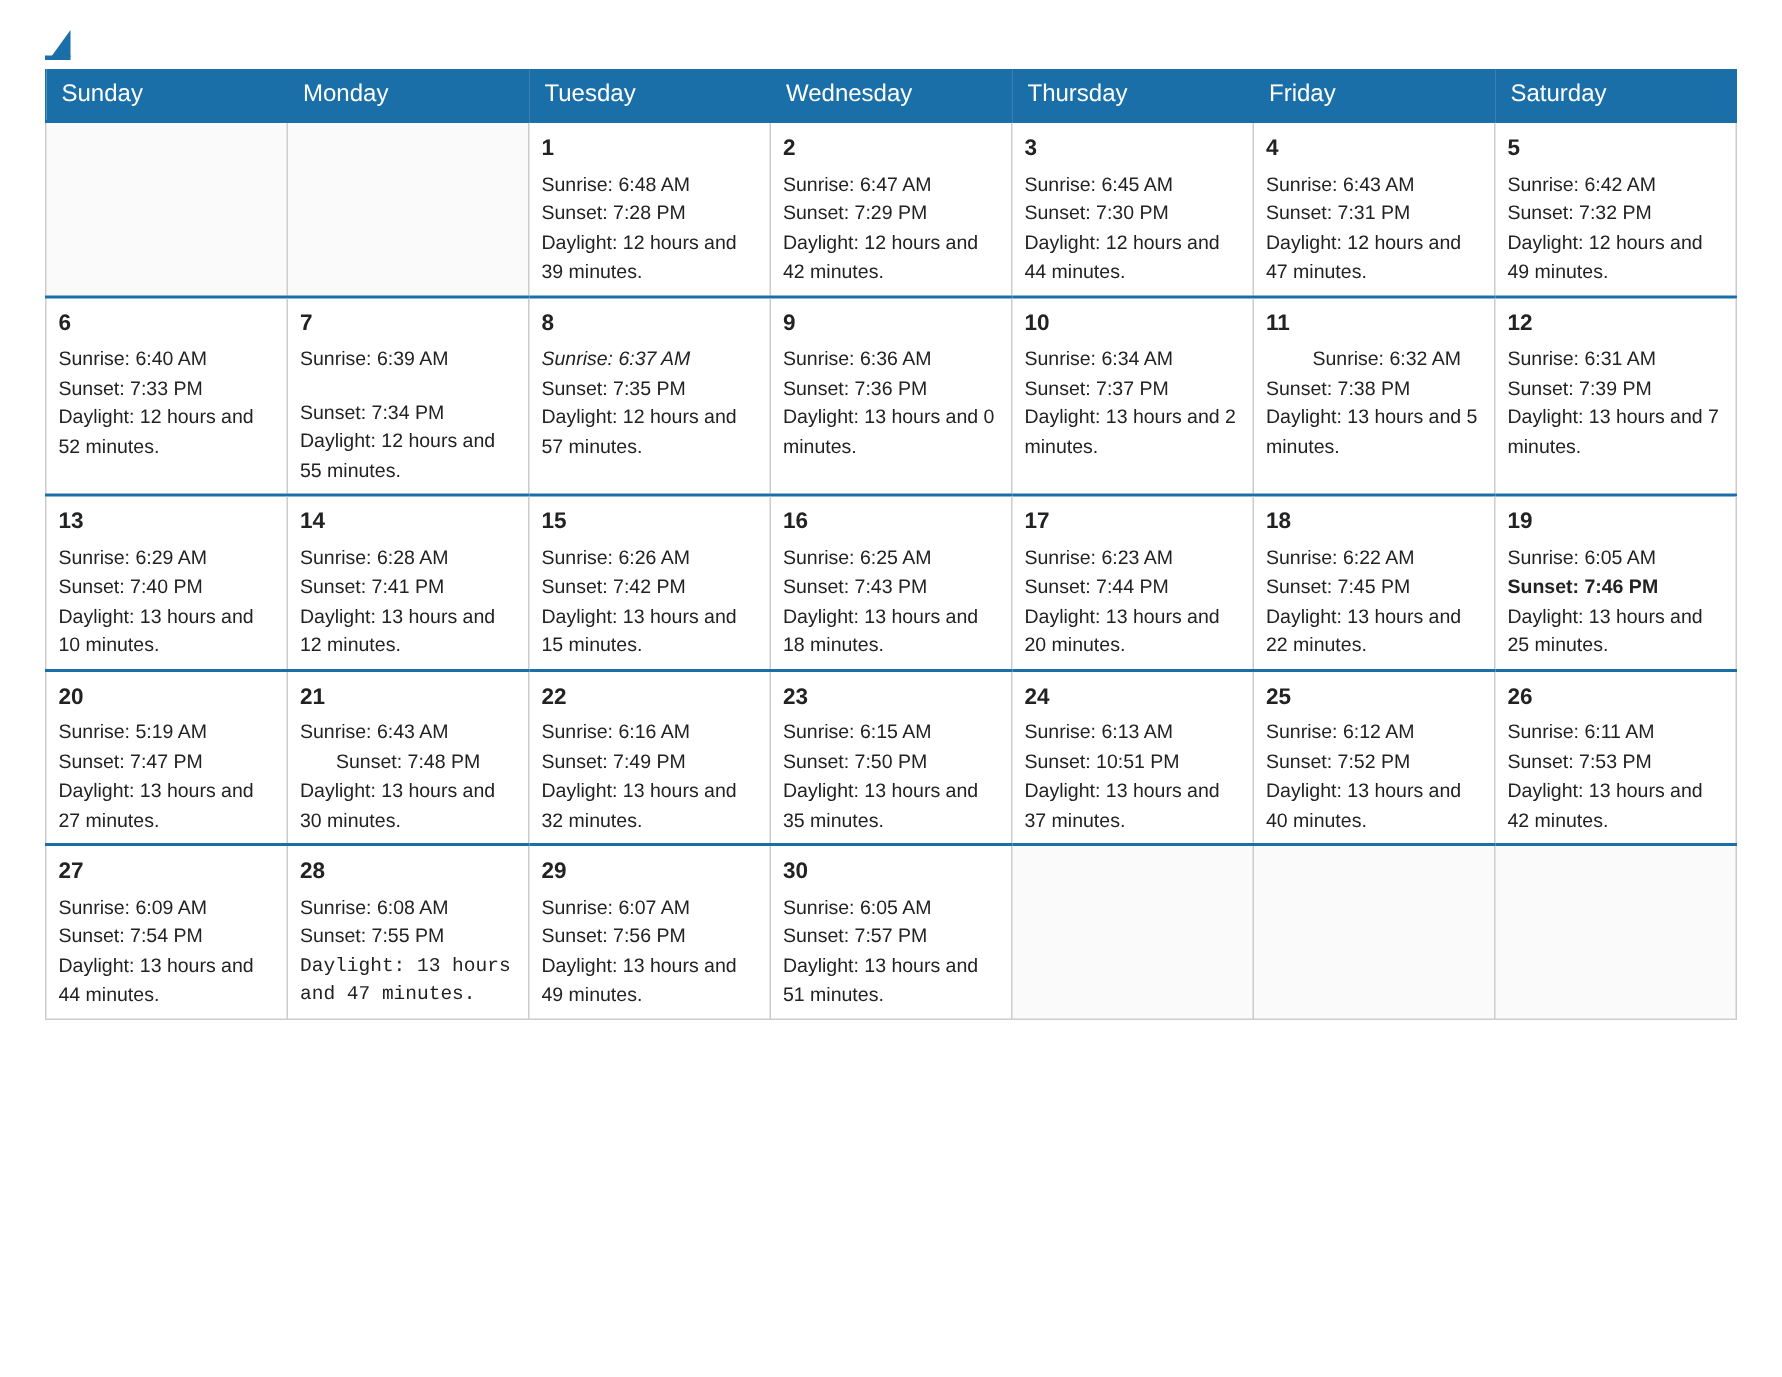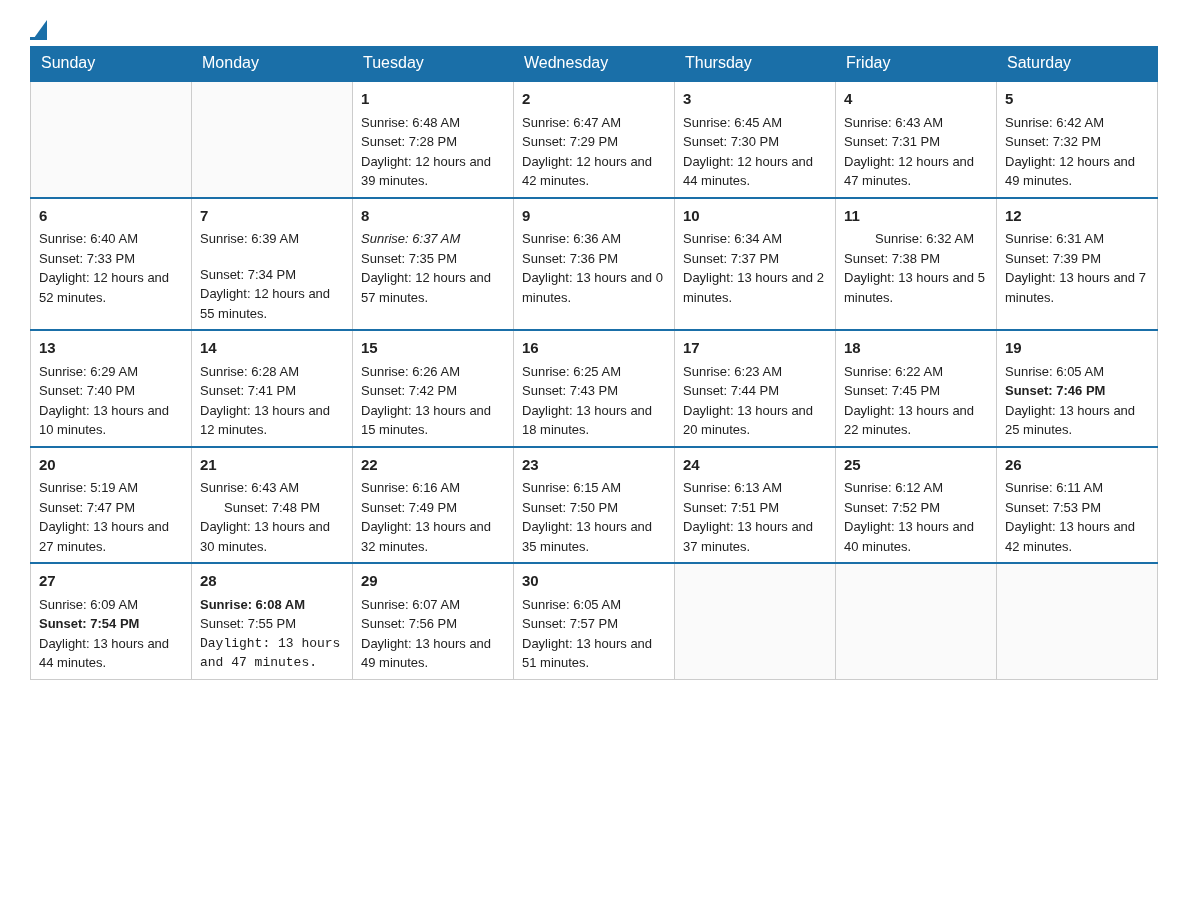--- a/index.html
+++ b/index.html
@@ -282,46 +282,46 @@
         </td>
         <td>
           <span class="day-num">23</span>
           <span style="display: block;">Sunrise: 6:15 AM</span>
           <span style="display: block;">Sunset: 7:50 PM</span>
           <span style="display: block;">Daylight: 13 hours and 35 minutes.</span>
         </td>
         <td>
           <span class="day-num">24</span>
           <span style="display: block;">Sunrise: 6:13 AM</span>
-          <span style="display: block;">Sunset: 7:51 PM</span>
+          <span style="display: block;">Sunset: 10:51 PM</span>
           <span style="display: block;">Daylight: 13 hours and 37 minutes.</span>
         </td>
         <td>
           <span class="day-num">25</span>
           <span style="display: block;">Sunrise: 6:12 AM</span>
           <span style="display: block;">Sunset: 7:52 PM</span>
           <span style="display: block;">Daylight: 13 hours and 40 minutes.</span>
         </td>
         <td>
           <span class="day-num">26</span>
           <span style="display: block;">Sunrise: 6:11 AM</span>
           <span style="display: block;">Sunset: 7:53 PM</span>
           <span style="display: block;">Daylight: 13 hours and 42 minutes.</span>
         </td>
       </tr>
       <tr>
         <td>
           <span class="day-num">27</span>
           <span style="display: block;">Sunrise: 6:09 AM</span>
-          <span style="display: block; font-weight: bold;">Sunset: 7:54 PM</span>
+          <span style="display: block;">Sunset: 7:54 PM</span>
           <span style="display: block;">Daylight: 13 hours and 44 minutes.</span>
         </td>
         <td>
           <span class="day-num">28</span>
-          <span style="display: block; font-weight: bold;">Sunrise: 6:08 AM</span>
+          <span style="display: block;">Sunrise: 6:08 AM</span>
           <span style="display: block;">Sunset: 7:55 PM</span>
           <span style="display: block; font-family: Liberation Mono, monospace;">Daylight: 13 hours and 47 minutes.</span>
         </td>
         <td>
           <span class="day-num">29</span>
           <span style="display: block;">Sunrise: 6:07 AM</span>
           <span style="display: block;">Sunset: 7:56 PM</span>
           <span style="display: block;">Daylight: 13 hours and 49 minutes.</span>
         </td>
         <td>

